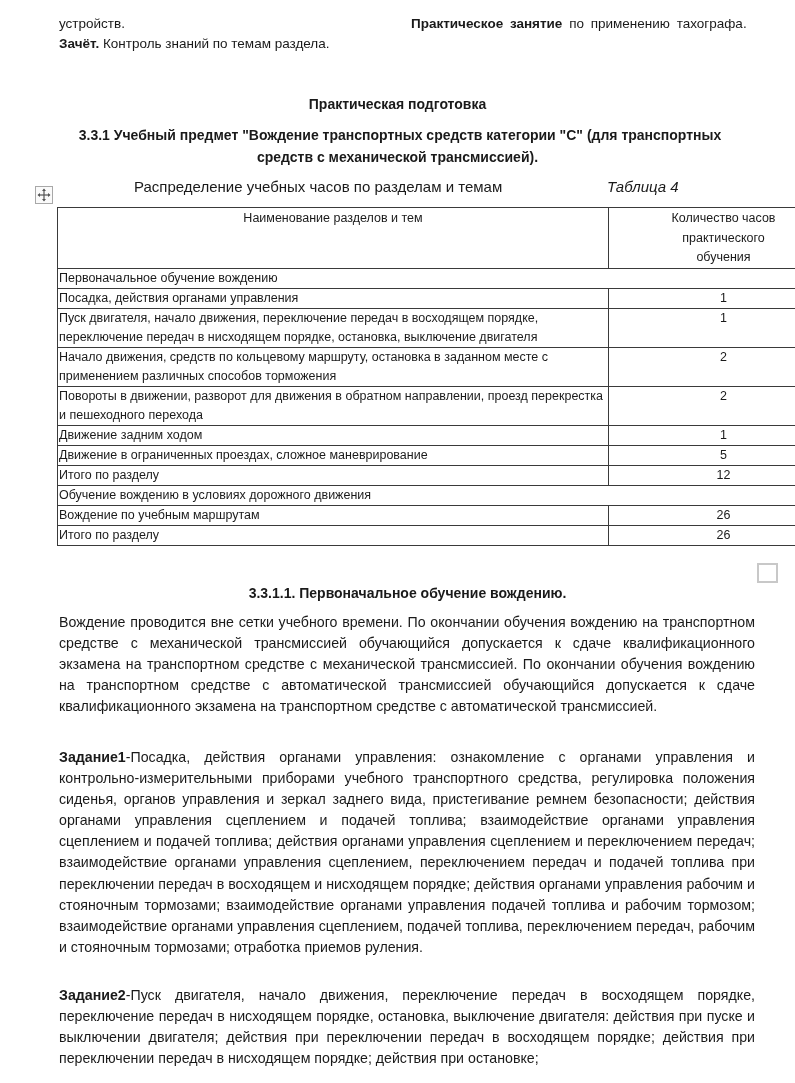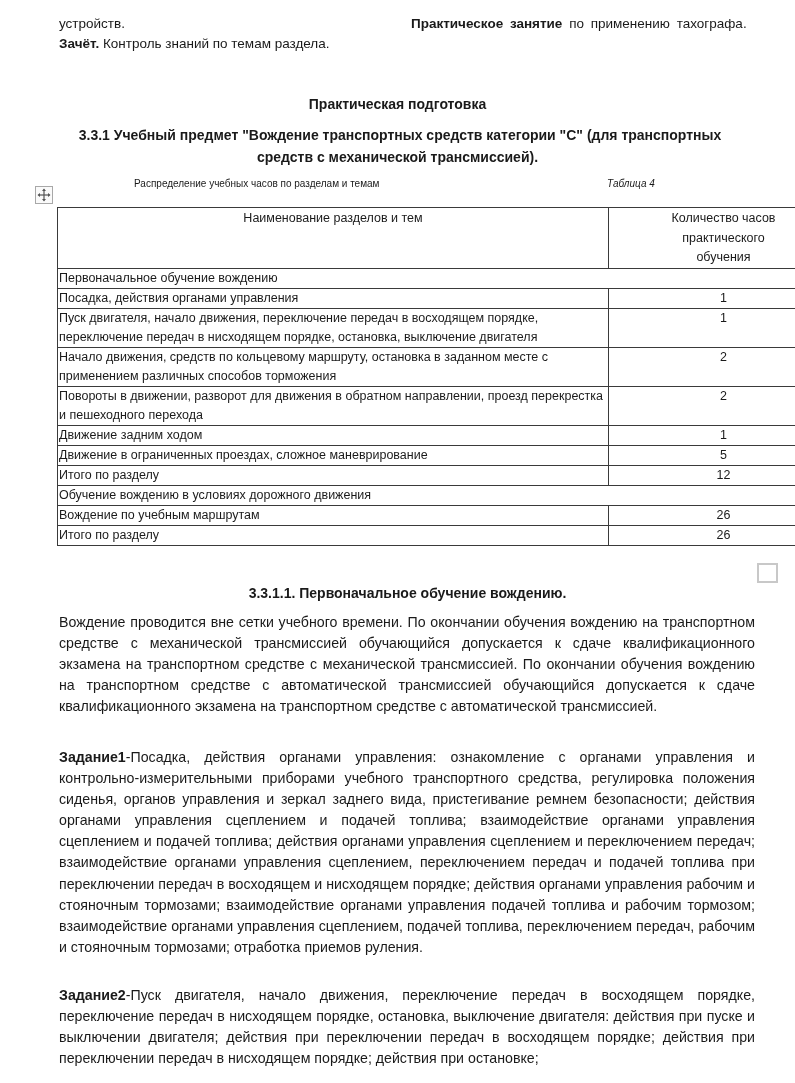--- a/index.html
+++ b/index.html
@@ -3,21 +3,21 @@
 <meta charset="utf-8">
 <style>
   html, body { margin: 0; padding: 0; background: #ffffff; }
   body { width: 795px; height: 1083px; position: relative; overflow: hidden;
          font-family: "Liberation Sans", "DejaVu Sans", sans-serif; color: #1a1a1a; }
   .abs { position: absolute; }
   .line { font-size: 13.5px; line-height: 20px; white-space: nowrap; }
   b, .b { font-weight: bold; }
   .center { text-align: center; }
   .heading { font-size: 14px; font-weight: bold; line-height: 22px; }
-  .caption { font-size: 10px; text-align: right; }
+  .caption { font-size: 15px; text-align: right; }
   .italic { font-style: italic; }
 
   .move-handle { left: 35px; top: 186px; width: 18px; height: 18px; border: 1px solid #a8a8a8;
                  box-sizing: border-box; background: #fafafa; display: flex; align-items: center; justify-content: center; }
   .resize-handle { left: 757px; top: 563px; width: 21px; height: 20px; border: 2px solid #c8c8c8; box-sizing: border-box; background: #fff; }
 
   table.hours { position: absolute; left: 57px; top: 207px; width: 782px; border-collapse: collapse;
                 font-size: 12.5px; table-layout: fixed; }
   table.hours td { border: 1px solid #3a3a3a; padding: 0 1px; line-height: 19px; vertical-align: top; }
   table.hours td.num { text-align: center; }

